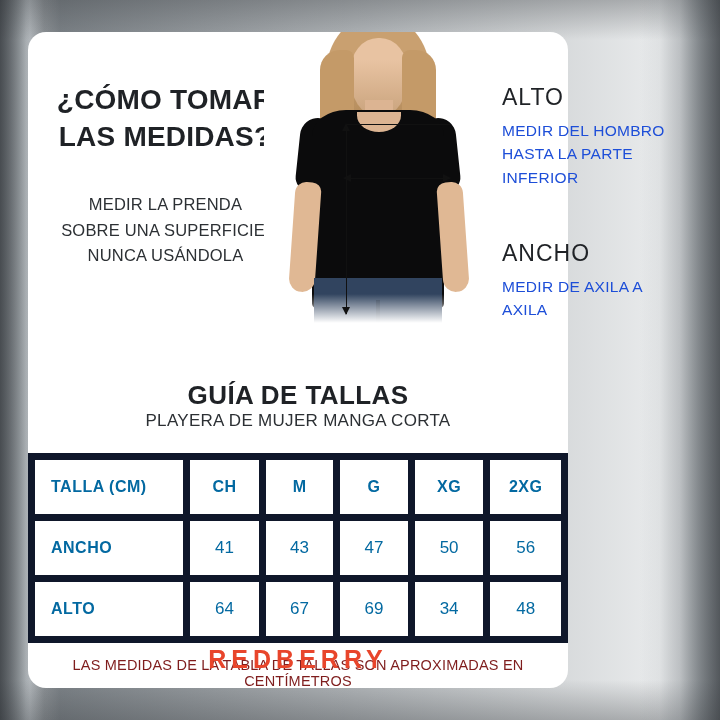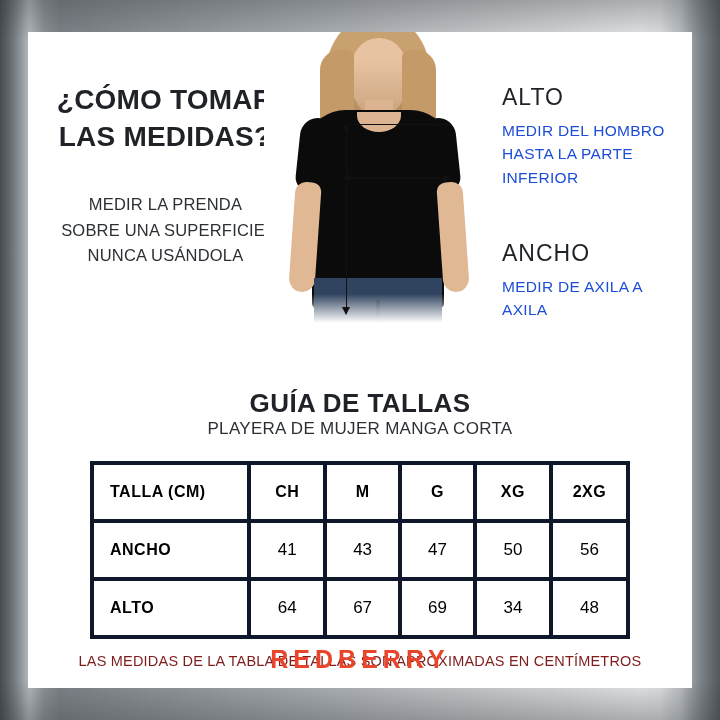--- a/index.html
+++ b/index.html
@@ -27,23 +27,24 @@
     background:
       linear-gradient(90deg, rgba(40,44,48,0.55) 0px, rgba(120,126,131,0.1) 26px, rgba(255,255,255,0.0) 60px,
         rgba(255,255,255,0.0) 640px, rgba(150,155,160,0.25) 680px, rgba(50,54,58,0.5) 720px),
       linear-gradient(180deg, rgba(60,64,68,0.35) 0px, rgba(255,255,255,0.0) 40px,
         rgba(255,255,255,0.0) 680px, rgba(60,64,68,0.35) 720px);
   }
   .card {
     position: absolute;
     left: 28px;
     top: 32px;
-    width: 664px;
+    width: 540px;
     height: 656px;
     background: #ffffff;
+    border-radius: 18px;
   }
 
   
   .top {
     position: relative;
     height: 330px;
   }
   .headline {
     position: absolute;
     left: 12px;
@@ -280,39 +281,39 @@
   #alto-block { left: 474px; top: 52px; width: 180px; }
   #ancho-block { left: 474px; top: 208px; width: 180px; }
 
   
   .table-title {
     text-align: center;
     font-size: 26px;
     font-weight: 700;
     color: #1f2226;
     letter-spacing: 0.4px;
-    margin-top: 26px;
+    margin-top: 18px;
   }
   .table-sub {
     text-align: center;
     font-size: 17px;
     color: #2c3034;
     letter-spacing: 0.3px;
   }
   table.size {
     border-collapse: collapse;
     margin: 22px auto 0 auto;
     width: 540px;
   }
   table.size td, table.size th {
-    border: 4px solid #0f172a;
+    border: 7px solid #0f172a;
     height: 52px;
     text-align: center;
     font-size: 17px;
-    color: #000000;
+    color: #0369a1;
     font-weight: 400;
   }
   table.size th {
     font-weight: 700;
     font-size: 16px;
     letter-spacing: 0.5px;
   }
   table.size .rowhead {
     text-align: left;
     padding-left: 16px;

